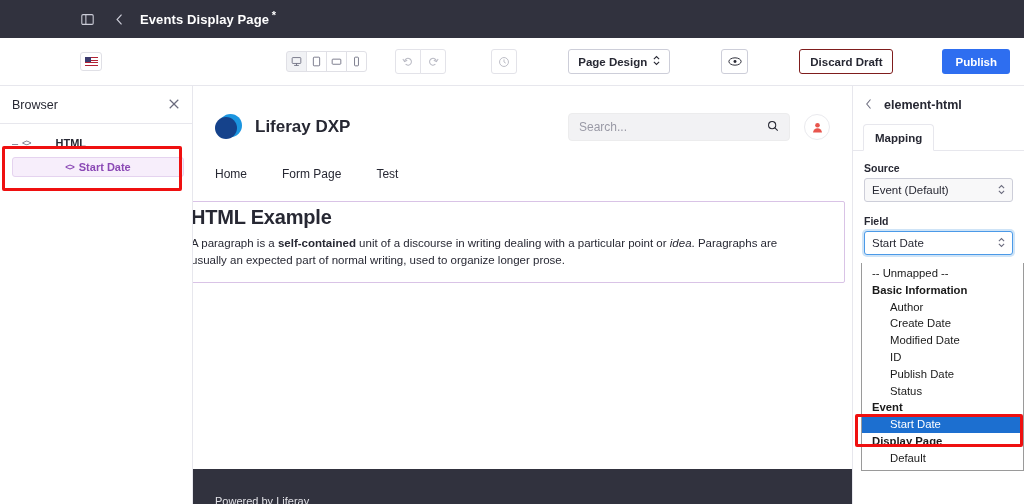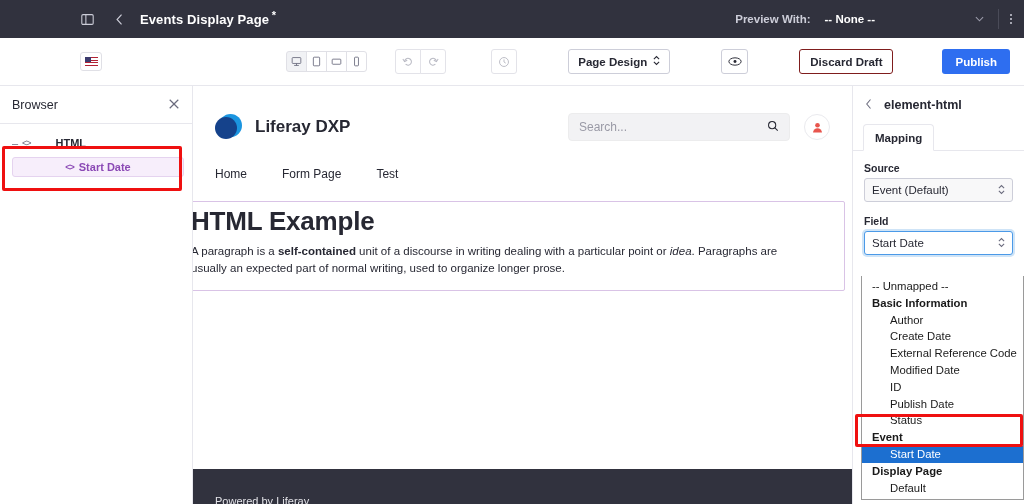--- a/index.html
+++ b/index.html
@@ -146,21 +146,21 @@
     border:1px solid #eaeaee; background:#fff; display:flex; align-items:center;
     justify-content:center; cursor:pointer;
   }
   .site-nav { display:flex; align-items:center; gap:35px; padding:0 0 0 22px; height:38px; }
   .site-nav a { font-size:12px; color:#272833; text-decoration:none; font-weight:normal; cursor:pointer;}
 
   .frag-box {
     margin: 8px 8px 0 0; margin-left:0; border:1px solid #d9c3e6; border-radius:2px;
     padding: 4px 10px 12px 0; position:relative; left:-3px; width:655px;
   }
-  .frag-h1 { font-size:26px; font-weight:bold; color:#272833; letter-spacing:-.2px; margin-bottom:6px;}
+  .frag-h1 { font-size:20px; font-weight:bold; color:#272833; letter-spacing:-.2px; margin-bottom:6px;}
   .frag-p { font-size:11.5px; color:#272833; line-height:1.5; max-width:625px; }
   .frag-p b { font-weight:bold; }
   .frag-p i { font-style:italic; }
 
   .site-footer {
     position:absolute; left:0; bottom:0; width:659px; height:48px; background:#31323e;
     display:flex; align-items:flex-end; padding: 0 0 10px 22px;
   }
   .site-footer .txt { color:#e3e3e8; font-size:11px; }
   .site-footer .txt a { color:#e3e3e8; text-decoration:underline; cursor:pointer; }
@@ -184,21 +184,21 @@
   .sel {
     height:24px; border:1px solid #cdced9; border-radius:3px; background:#f8f8f9;
     display:flex; align-items:center; padding:0 7px; font-size:11.5px; color:#272833;
     margin-bottom:13px; cursor:pointer;
   }
   .sel .caret { margin-left:auto; font-size:8px; color:#6b6c7e; line-height:8px; text-align:center;}
   .sel.focused { background:#fff; border-color:#4b9ae8; box-shadow:0 0 0 2px #cfe4f7; margin-bottom:0;}
 
   
   .dropdown {
-    position:absolute; left:861px; top:276px; width:163px; background:#ffffff;
+    position:absolute; left:861px; top:263px; width:163px; background:#ffffff;
     border:1px solid #9a9a9a; border-top:0; font-size:11.3px; color:#1a1a1a;
     padding: 2px 0 3px 0;
   }
   .dd-item { height:16.8px; line-height:16.8px; padding-left:28px; white-space:nowrap; cursor:pointer;}
   .dd-item.plain { padding-left:10px; }
   .dd-group { height:16.8px; line-height:16.8px; padding-left:10px; font-weight:bold; cursor:default;}
   .dd-item.selected { background:#1c6fd0; color:#ffffff; }
 
   .redbox-dd {
     position:absolute; left:855px; top:414px; width:168px; height:33px;
@@ -217,35 +217,20 @@
           <line x1="6" y1="2" x2="6" y2="14" stroke="#cdced9" stroke-width="1.3"></line>
         </svg>
     </div>
     <div class="tb-icon-btn back-chevron">
       <svg width="9" height="13" viewBox="0 0 10 16">
           <polyline points="7.5,2 2,8 7.5,14" fill="none" stroke="#cdced9" stroke-width="1.4"></polyline>
         </svg>
     </div>
     <div class="page-title">
       <span>Events Display Page</span><span class="asterisk">*</span>
-    </div>
-    <div class="tb-right">
-      <span class="preview-label">Preview With:</span>
-      <span class="preview-value">-- None --</span>
-      <span class="preview-caret">
-        <svg width="9" height="6" viewBox="0 0 10 6">
-            <polyline points="1,1 5,5 9,1" fill="none" stroke="#9b9cab" stroke-width="1.2"></polyline>
-          </svg>
-      </span>
-      <div class="tb-sep"></div>
-      <div class="kebab">
-          <i></i>
-          <i></i>
-          <i></i>
-        </div>
     </div>
   </div>
 
   <div class="toolbar">
     <div class="flag-btn">
       <div class="flag">
           <div class="stripes"></div>
           <div class="canton"></div>
         </div>
     </div>
@@ -431,21 +416,20 @@
         </span>
       </div>
     </div>
   </div>
 
   <div class="dropdown" id="dropdown-list">
       <div class="dd-item plain">-- Unmapped --</div>
       <div class="dd-group">Basic Information</div>
       <div class="dd-item">Author</div>
       <div class="dd-item">Create Date</div>
-      <div class="dd-item">External Reference Code</div>
       <div class="dd-item">Modified Date</div>
       <div class="dd-item">ID</div>
       <div class="dd-item">Publish Date</div>
       <div class="dd-item">Status</div>
       <div class="dd-group">Event</div>
       <div class="dd-item selected">Start Date</div>
       <div class="dd-group">Display Page</div>
       <div class="dd-item">Default</div>
     </div>
   <div class="redbox-dd"></div>

